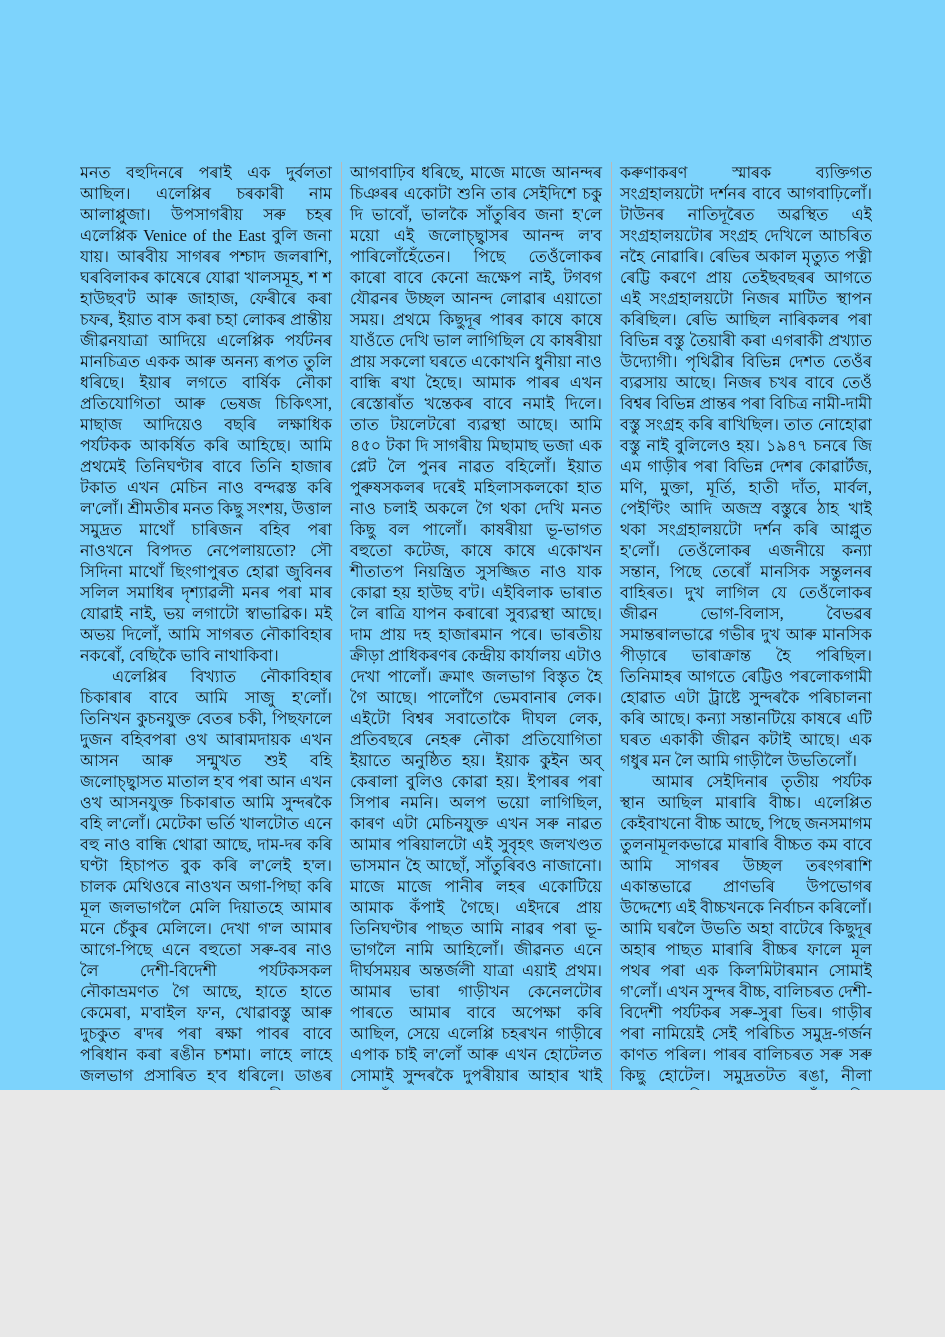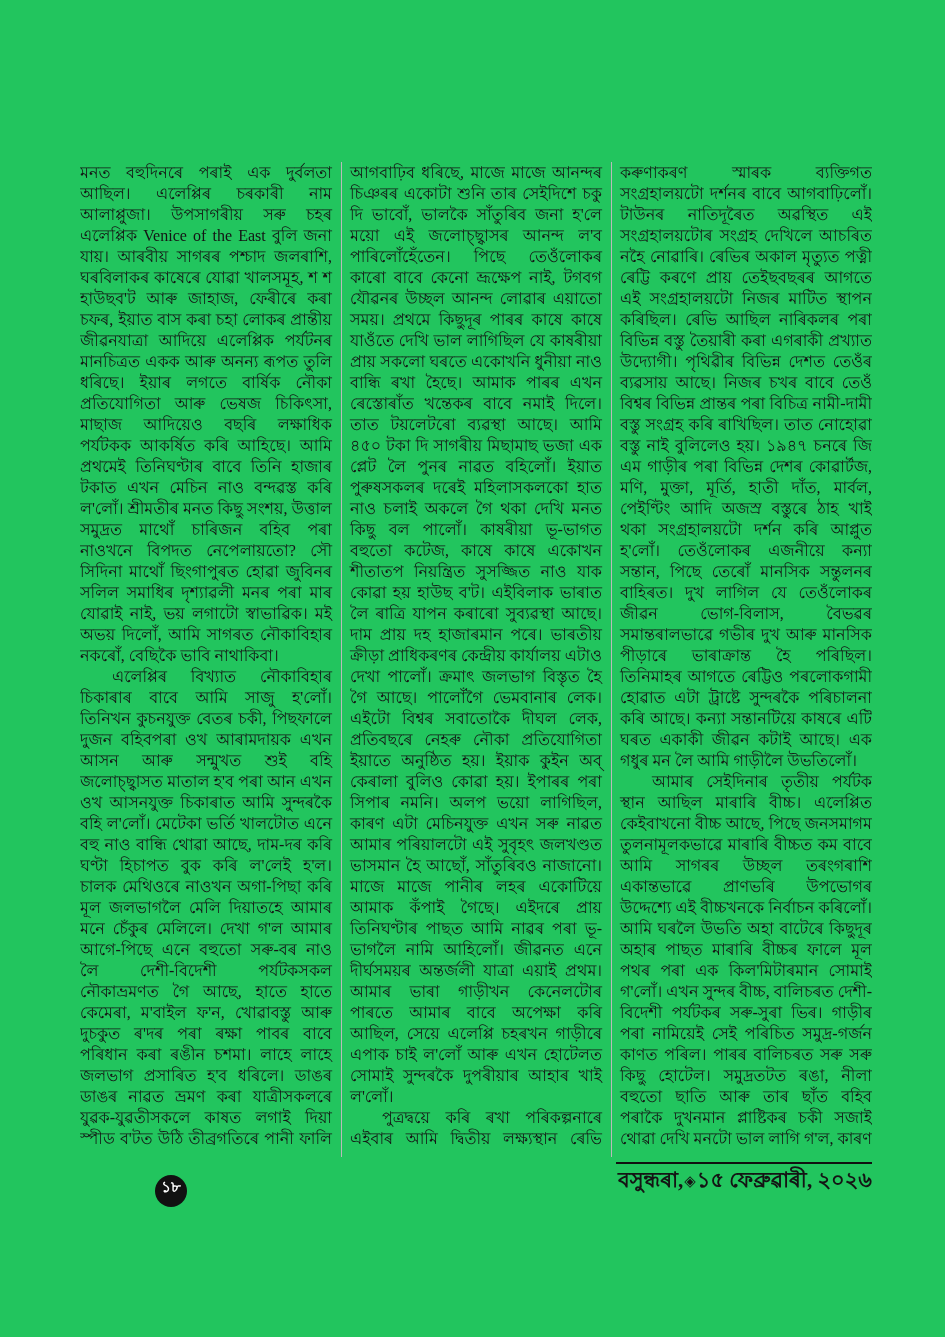--- a/index.html
+++ b/index.html
@@ -3,22 +3,22 @@
 <meta charset="utf-8">
 <style>
   html, body { margin: 0; padding: 0; }
   body {
     width: 945px; height: 1337px;
     background: #e8e8e8;
     font-family: "Liberation Serif", "DejaVu Serif", serif;
   }
   .page {
     position: relative;
-    width: 945px; height: 1337px;
-    background: #22c55e;
+    width: 945px; height: 1090px;
+    background: #7dd3fc;
     color: #141414;
     overflow: hidden;
   }
   .article {
     position: absolute;
     left: 80px; top: 162px;
     width: 792px; height: 995px;
     column-count: 3;
     column-gap: 18px;
     column-fill: auto;

